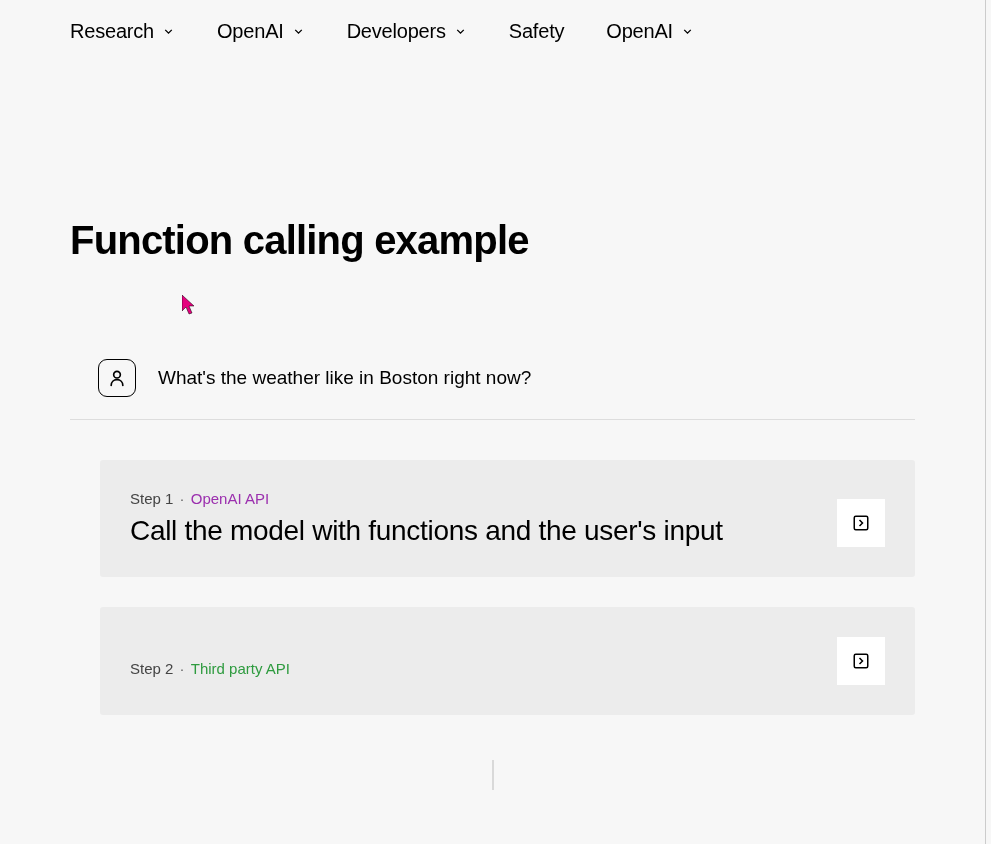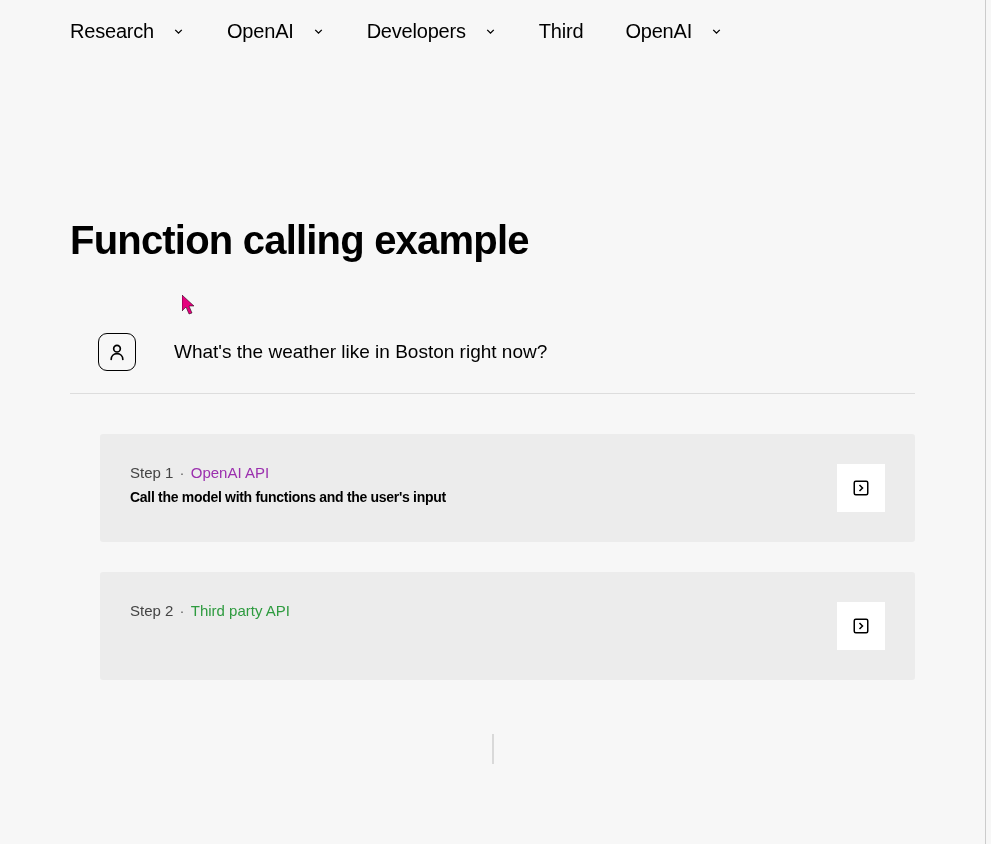--- a/index.html
+++ b/index.html
@@ -24,44 +24,44 @@
     }
     nav {
       display: flex;
       gap: 42px;
       padding: 20px 70px;
       align-items: center;
     }
     .nav-item {
       display: flex;
       align-items: center;
-      gap: 18px;
+      gap: 8px;
       font-size: 20px;
       color: #000;
       cursor: pointer;
       letter-spacing: -0.2px;
     }
     .chevron {
       display: inline-flex;
       align-items: center;
     }
     .content {
       padding: 0 70px;
     }
     h1 {
       font-size: 40px;
       font-weight: 700;
       margin-top: 155px;
-      margin-bottom: 60px;
+      margin-bottom: 86px;
       letter-spacing: -0.8px;
     }
     .user-row {
       display: flex;
       align-items: center;
-      gap: 38px;
+      gap: 22px;
       padding: 10px 28px 22px 28px;
     }
     .user-icon-box {
       width: 38px;
       height: 38px;
       border: 1.5px solid #000;
       border-radius: 9px;
       display: flex;
       align-items: center;
       justify-content: center;
@@ -87,21 +87,21 @@
       transform: translateX(-50%);
     }
     .step-card {
       background: #ececec;
       border-radius: 3px;
       margin-left: 30px;
       margin-right: 0;
       padding: 30px 30px 30px 30px;
       display: flex;
       justify-content: space-between;
-      align-items: flex-start;
+      align-items: flex-end;
       position: relative;
       z-index: 1;
     }
     .step-meta {
       font-size: 15px;
       margin-bottom: 8px;
     }
     .step-num {
       color: #444;
     }
@@ -111,22 +111,22 @@
     }
     .step-api-purple {
       color: #9b2fae;
       font-weight: 500;
     }
     .step-api-green {
       color: #2e9b3f;
       font-weight: 500;
     }
     .step-title {
-      font-size: 14px;
-      font-weight: 700;
+      font-size: 28px;
+      font-weight: 400;
       letter-spacing: -0.3px;
     }
     .expand-btn {
       width: 48px;
       height: 48px;
       background: #fff;
       display: flex;
       align-items: center;
       justify-content: center;
       cursor: pointer;
@@ -163,21 +163,21 @@
     </div>
     <div class="nav-item">
       <span>Developers</span>
       <span class="chevron">
         <svg width="13" height="13" viewBox="0 0 24 24" fill="none" stroke="#000" stroke-width="2.5">
             <polyline points="6 9 12 15 18 9"></polyline>
           </svg>
       </span>
     </div>
     <div class="nav-item">
-      <span>Third</span>
+      <span>Safety</span>
     </div>
     <div class="nav-item">
       <span>OpenAI</span>
       <span class="chevron">
         <svg width="13" height="13" viewBox="0 0 24 24" fill="none" stroke="#000" stroke-width="2.5">
             <polyline points="6 9 12 15 18 9"></polyline>
           </svg>
       </span>
     </div>
   </nav>

